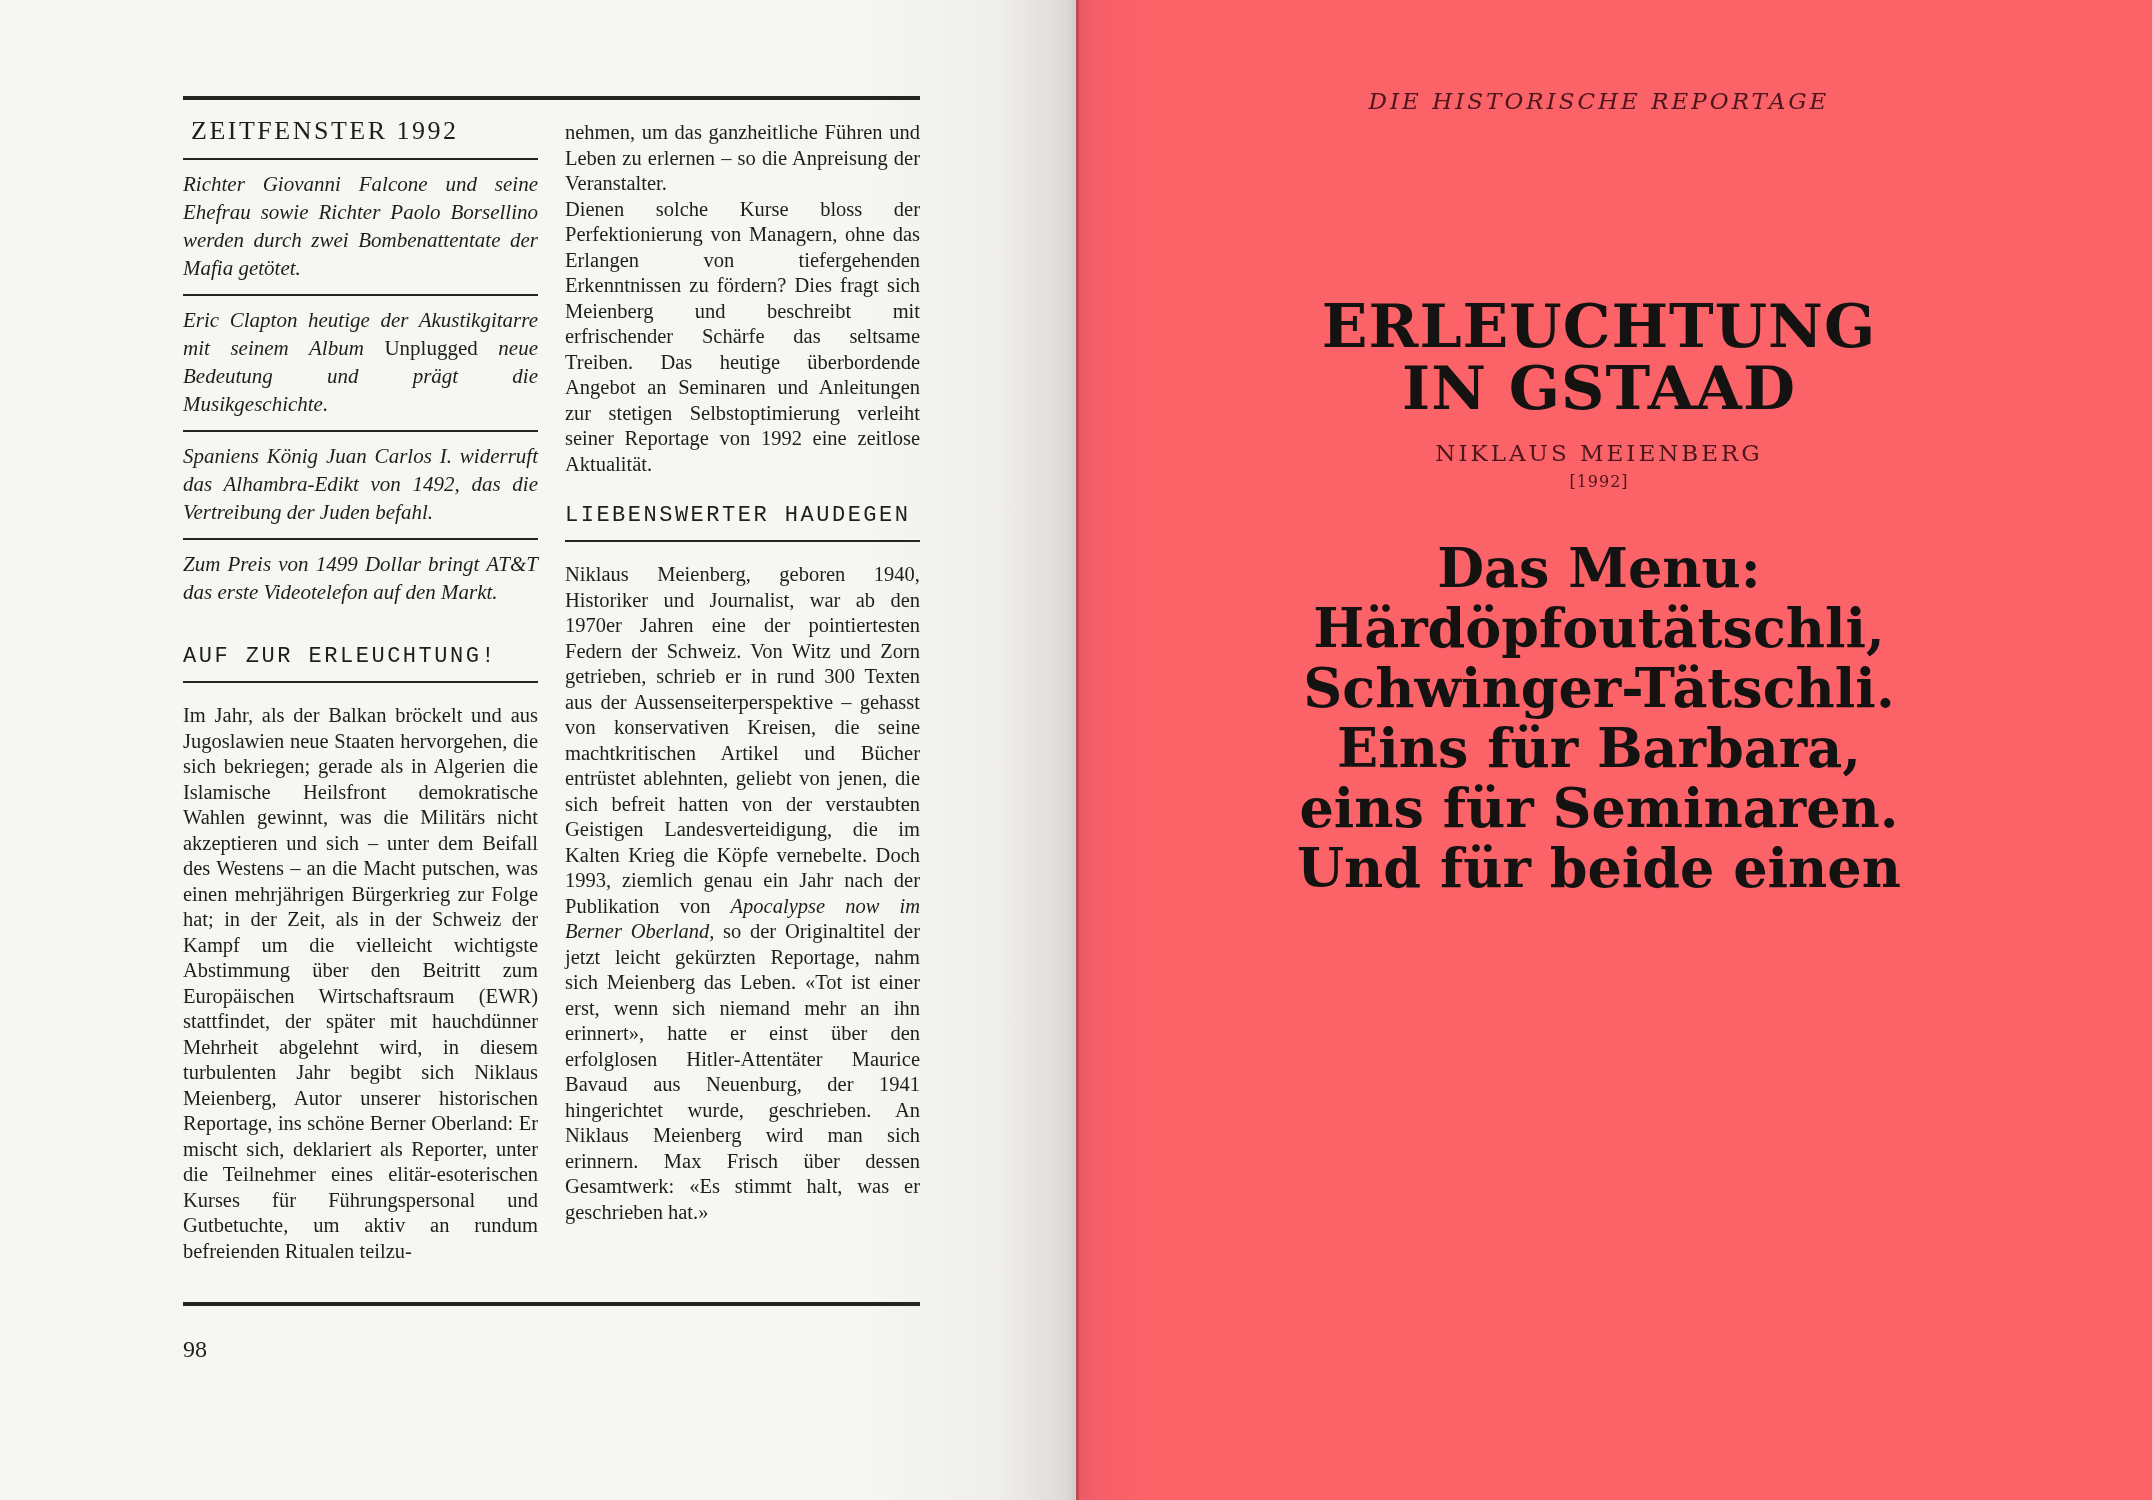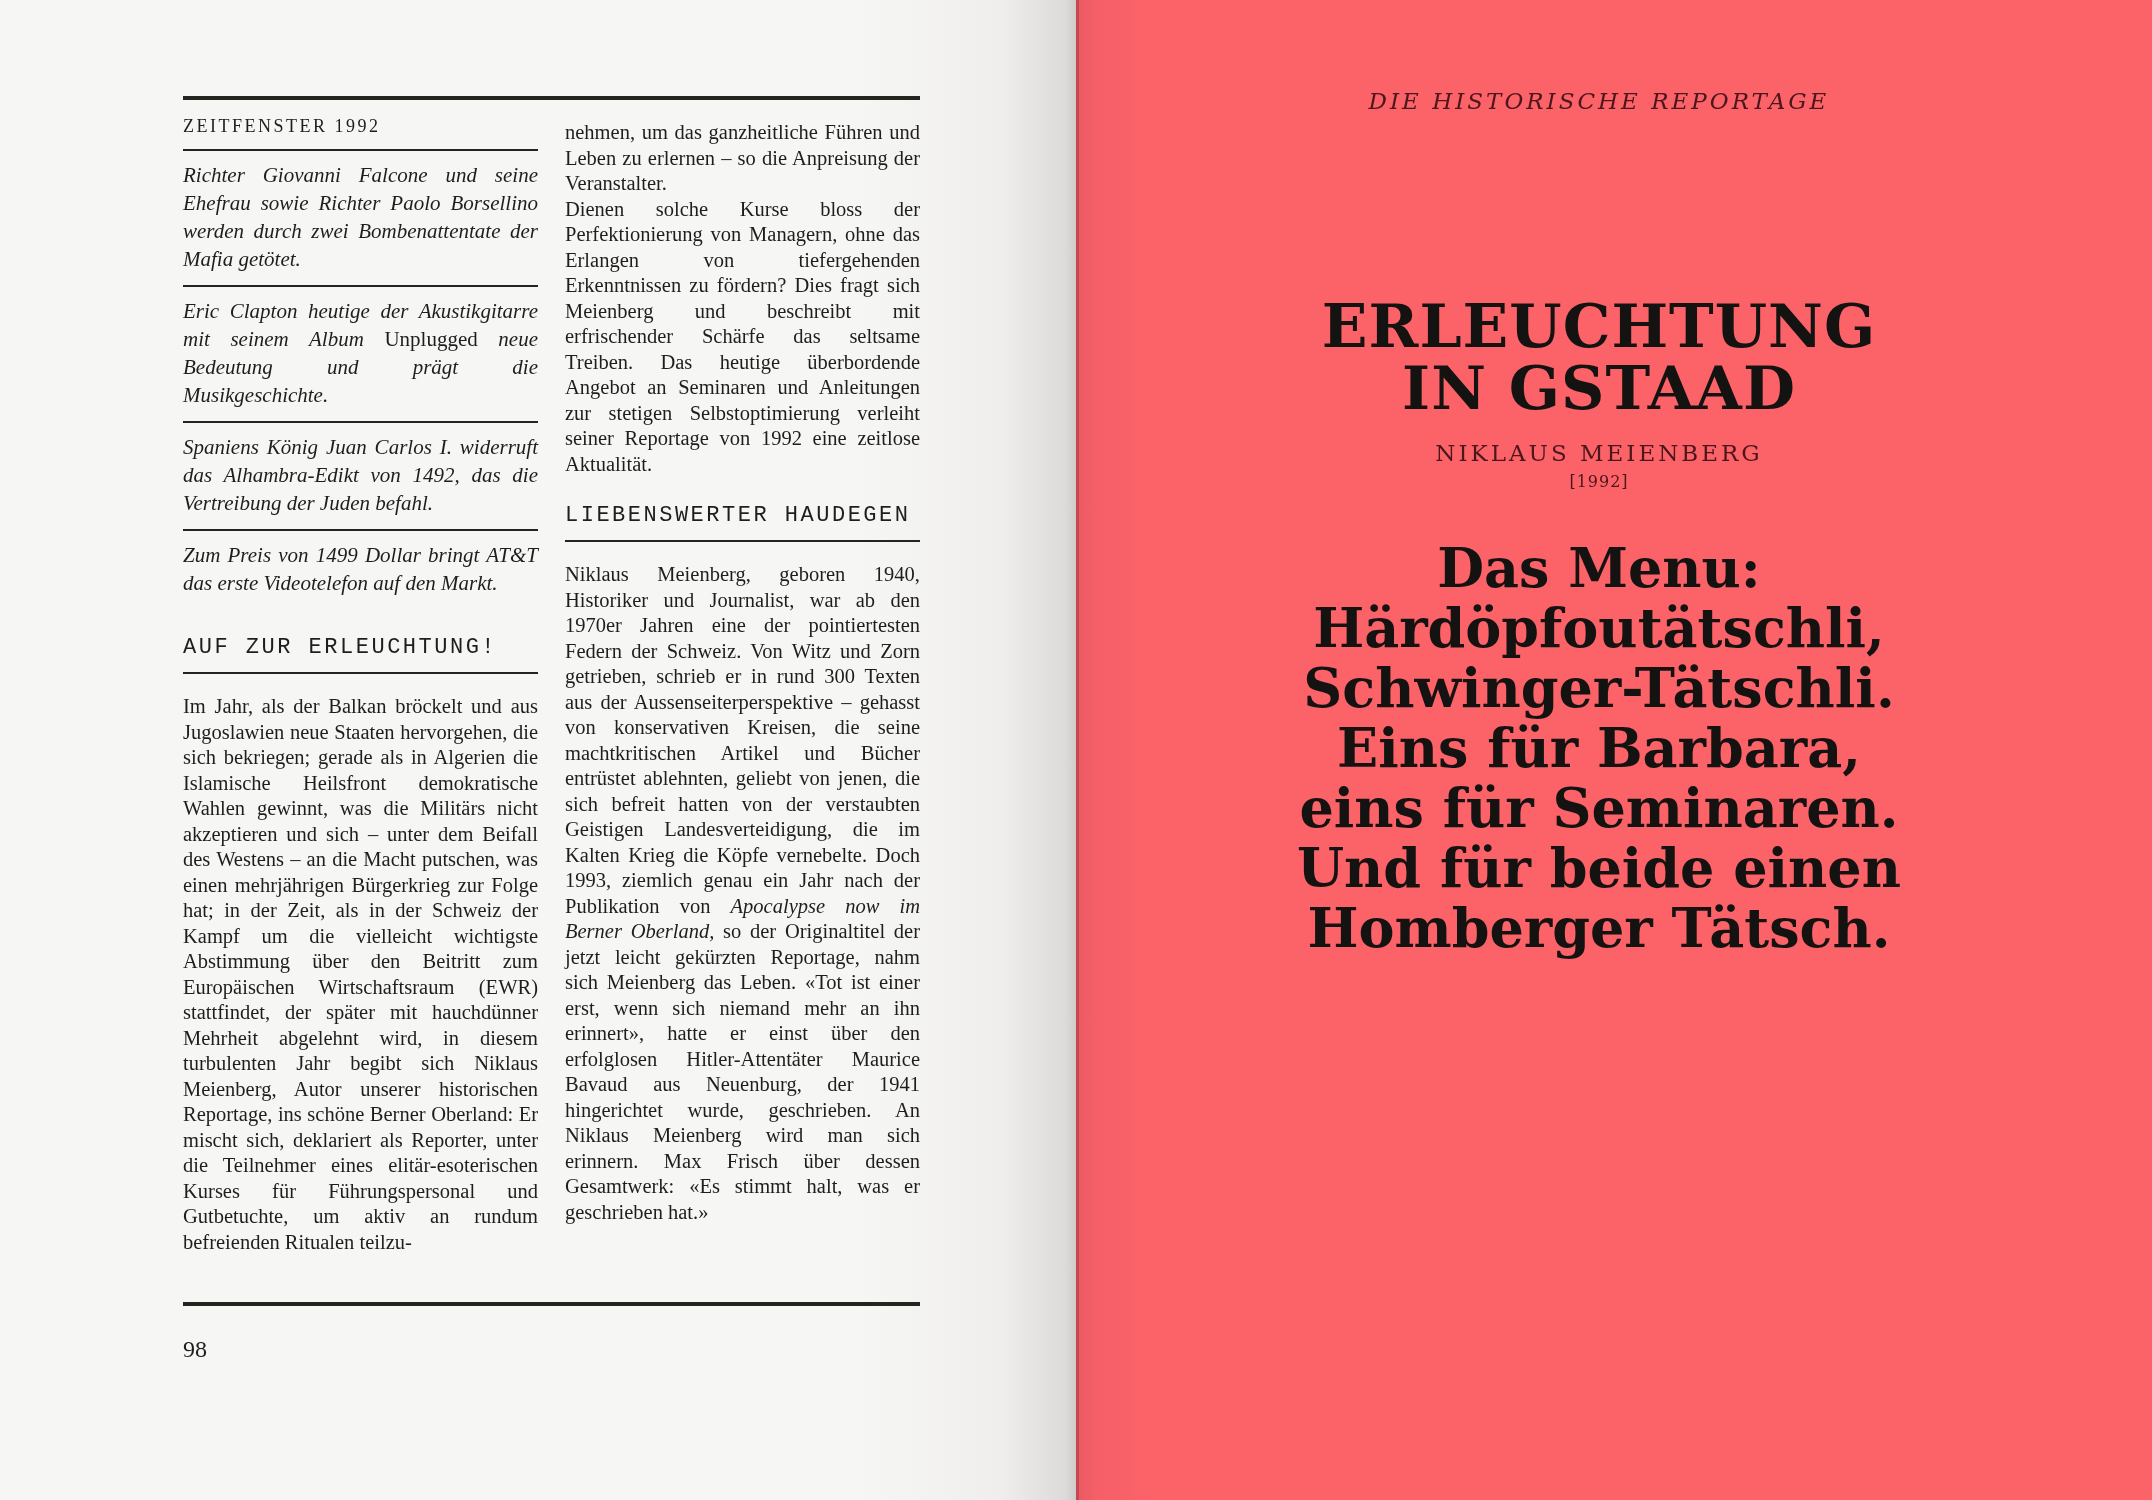--- a/index.html
+++ b/index.html
@@ -11,21 +11,21 @@
   .page-left{
     position:relative; width:1076px; height:1500px;
     background:linear-gradient(to right,#f6f6f4 0%,#f6f6f4 80%,#efeeec 93%,#dddbd9 99%,#cfccc9 100%);
   }
   .textblock{
     position:absolute; left:183px; top:96px; width:737px;
     border-top:4px solid #26241f; display:flex; gap:27px;
   }
   .col{width:355px;}
   .section-heading{
-    font-size:18px; font-weight:normal; letter-spacing:2.5px; margin:16px 0 12px;
+    font-size:26px; font-weight:normal; letter-spacing:2.5px; margin:16px 8px 12px;
     white-space:nowrap;
   }
   .rule-thin{border:0; border-top:2px solid #26241f; margin:0;}
   .entry{
     font-style:italic; font-size:21px; line-height:28px; text-align:justify;
     padding:10px 0 12px; margin:0; hyphens:auto;
   }
   .entry .alt{font-style:normal;}
   .sub-heading{
     font-size:22px; font-weight:normal; letter-spacing:2.5px; margin:26px 0 12px;
@@ -131,17 +131,16 @@
     <div class="byline">NIKLAUS MEIENBERG</div>
     <div class="year">[1992]</div>
 
     <div class="menu-display">
       <div>Das Menu:</div>
       <div>Härdöpfoutätschli,</div>
       <div>Schwinger-Tätschli.</div>
       <div>Eins für Barbara,</div>
       <div>eins für Seminaren.</div>
       <div>Und für beide einen</div>
-      <div>Homberger Tätsch.</div>
     </div>
   </div>
 
 </div>
 
 </body></html>

